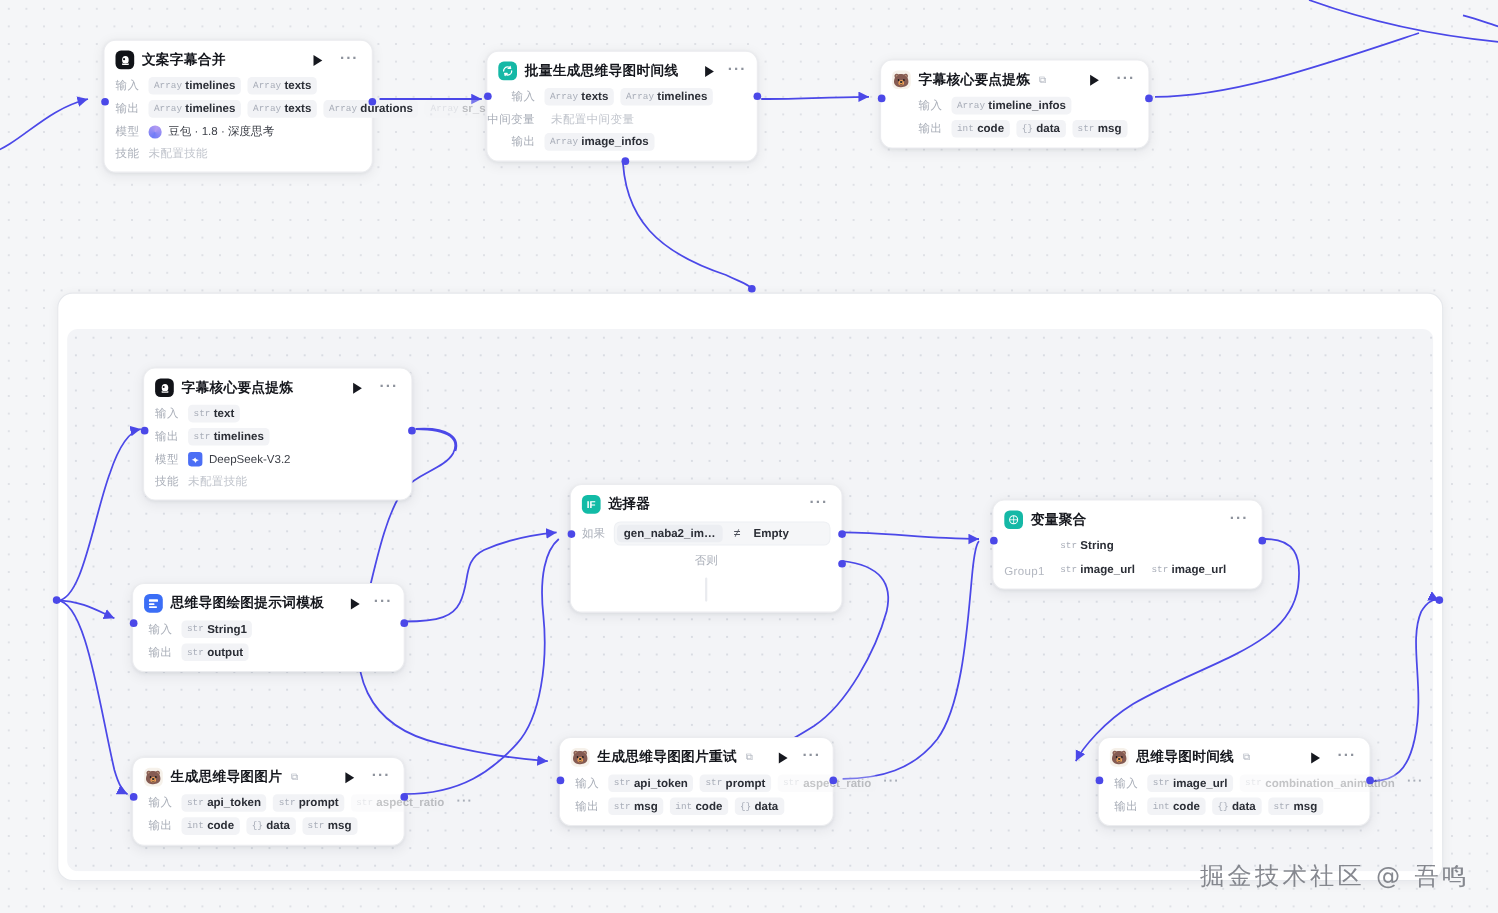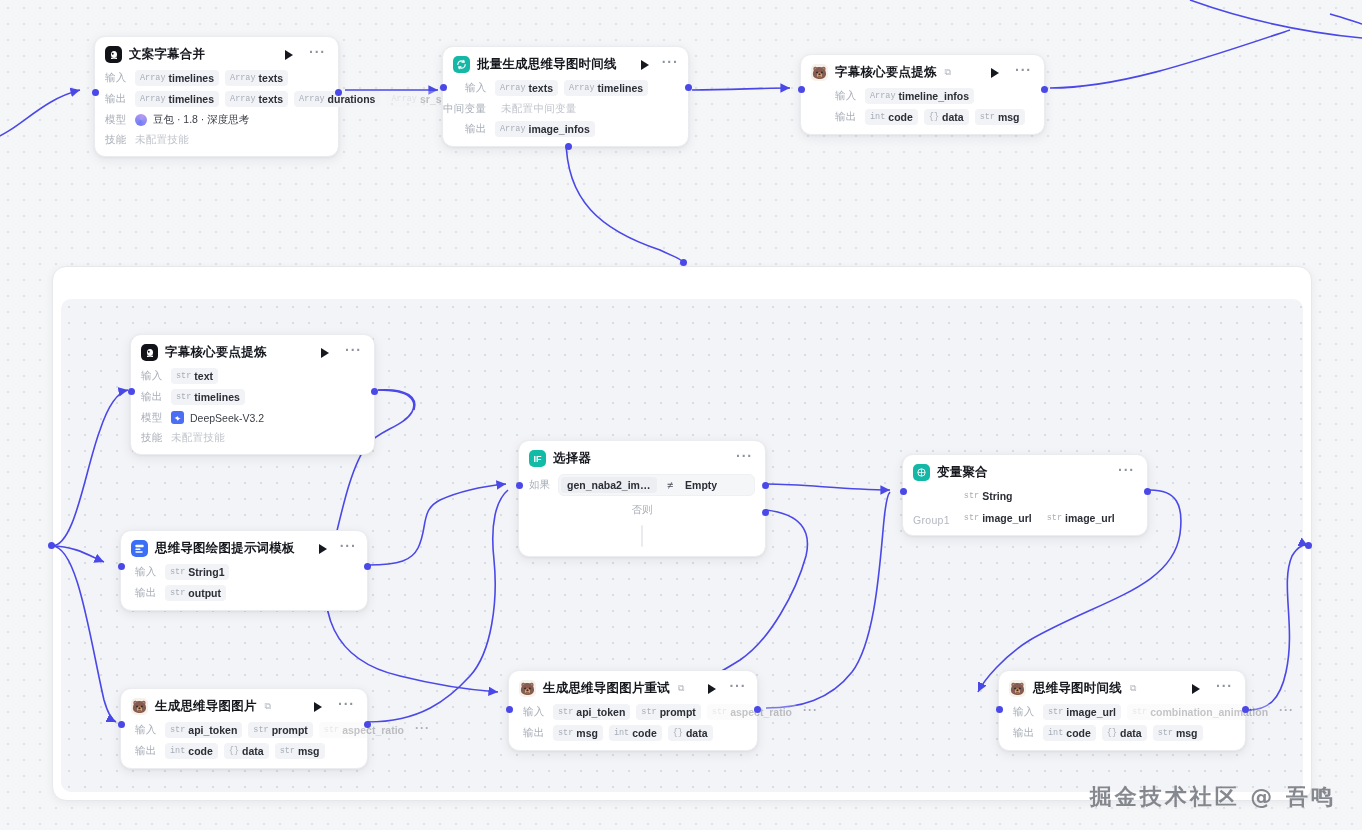--- a/index.html
+++ b/index.html
@@ -159,21 +159,21 @@
   .port {
     position: absolute; width: 7px; height: 7px; border-radius: 50%;
     background: #4b48e8; z-index: 20;
   }
   .port.l { left: -3.5px; top: 50%; margin-top: -3.5px; }
   .port.r { right: -3.5px; top: 50%; margin-top: -3.5px; }
 
   .watermark {
     position: absolute; right: 26px; bottom: 18px;
     font-size: 22px; color: #6d7078; letter-spacing: 3px;
-    font-family: "DejaVu Sans", sans-serif; font-weight: 700;
+    font-family: "DejaVu Sans", sans-serif; font-weight: 400;
     opacity: .82; z-index: 30; white-space: nowrap;
   }
 </style>
 </head>
 <body>
 
 <div id="canvas">
 
   <svg id="edges" viewBox="0 0 1362 830">
     <defs>

